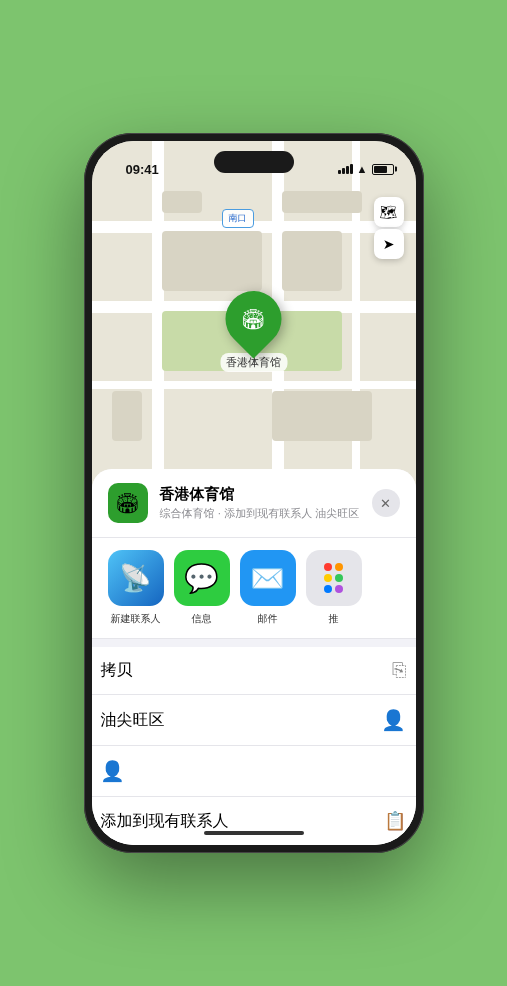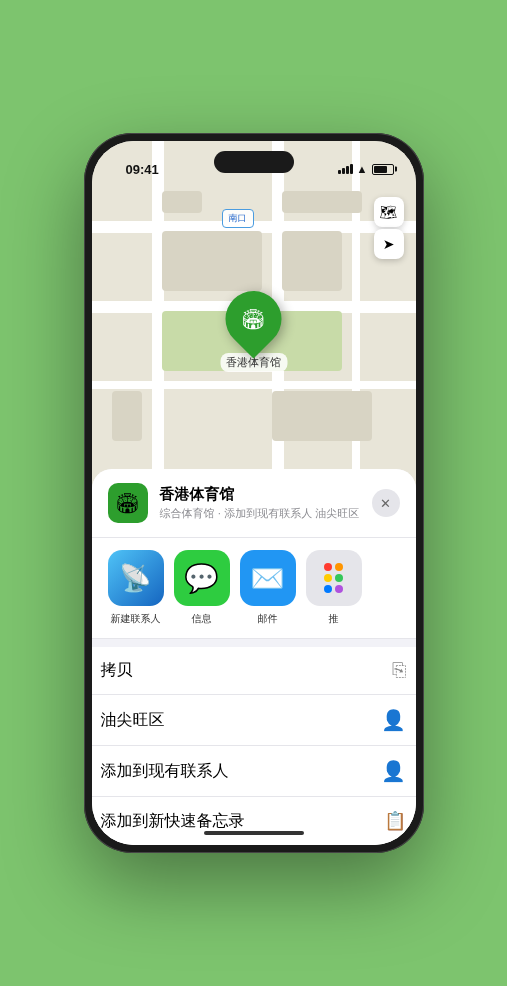--- a/index.html
+++ b/index.html
@@ -484,25 +484,24 @@
       <div class="action-list">
         <div class="action-item">
           <span class="action-label">拷贝</span>
           <span class="action-icon">⎘</span>
         </div>
         <div class="action-item">
           <span class="action-label">油尖旺区</span>
           <span class="action-icon" style="font-size:20px;">👤</span>
         </div>
         <div class="action-item">
+          <span class="action-icon" style="font-size:20px;">👤</span>
+        </div>
+        <div class="action-item">
           <span class="action-label">添加到现有联系人</span>
-          <span class="action-icon" style="font-size:20px;">👤</span>
-        </div>
-        <div class="action-item">
-          <span class="action-label">添加到新快速备忘录</span>
           <span class="action-icon">📋</span>
         </div>
       </div>
     </div>
 
     <div class="home-indicator"></div>
   </div>
 </div>
 
 </body></html>

